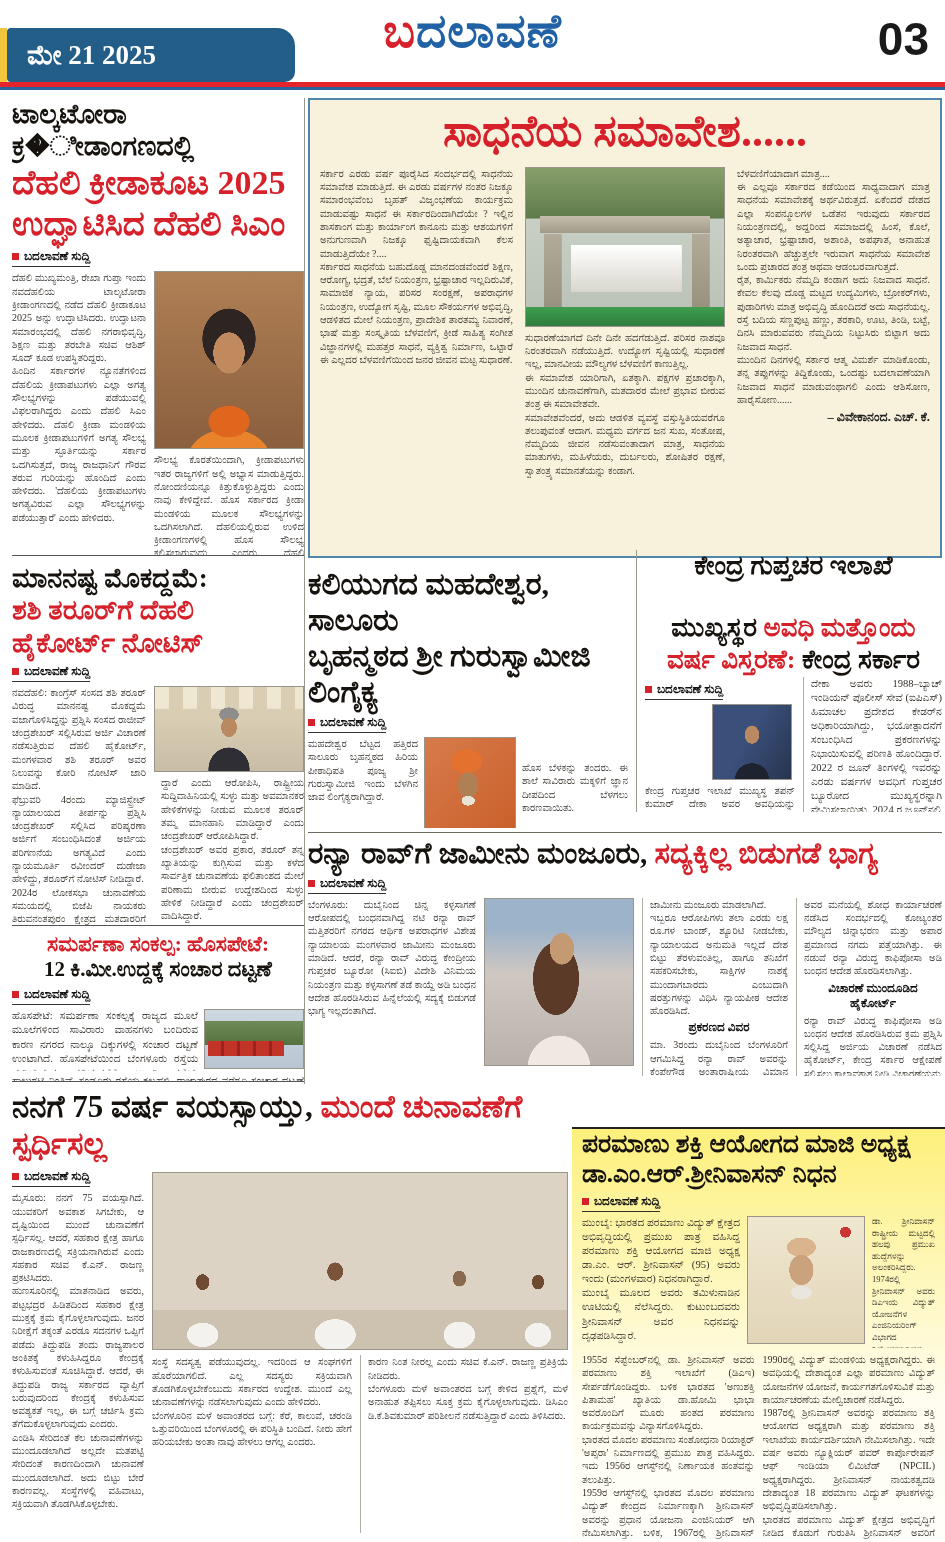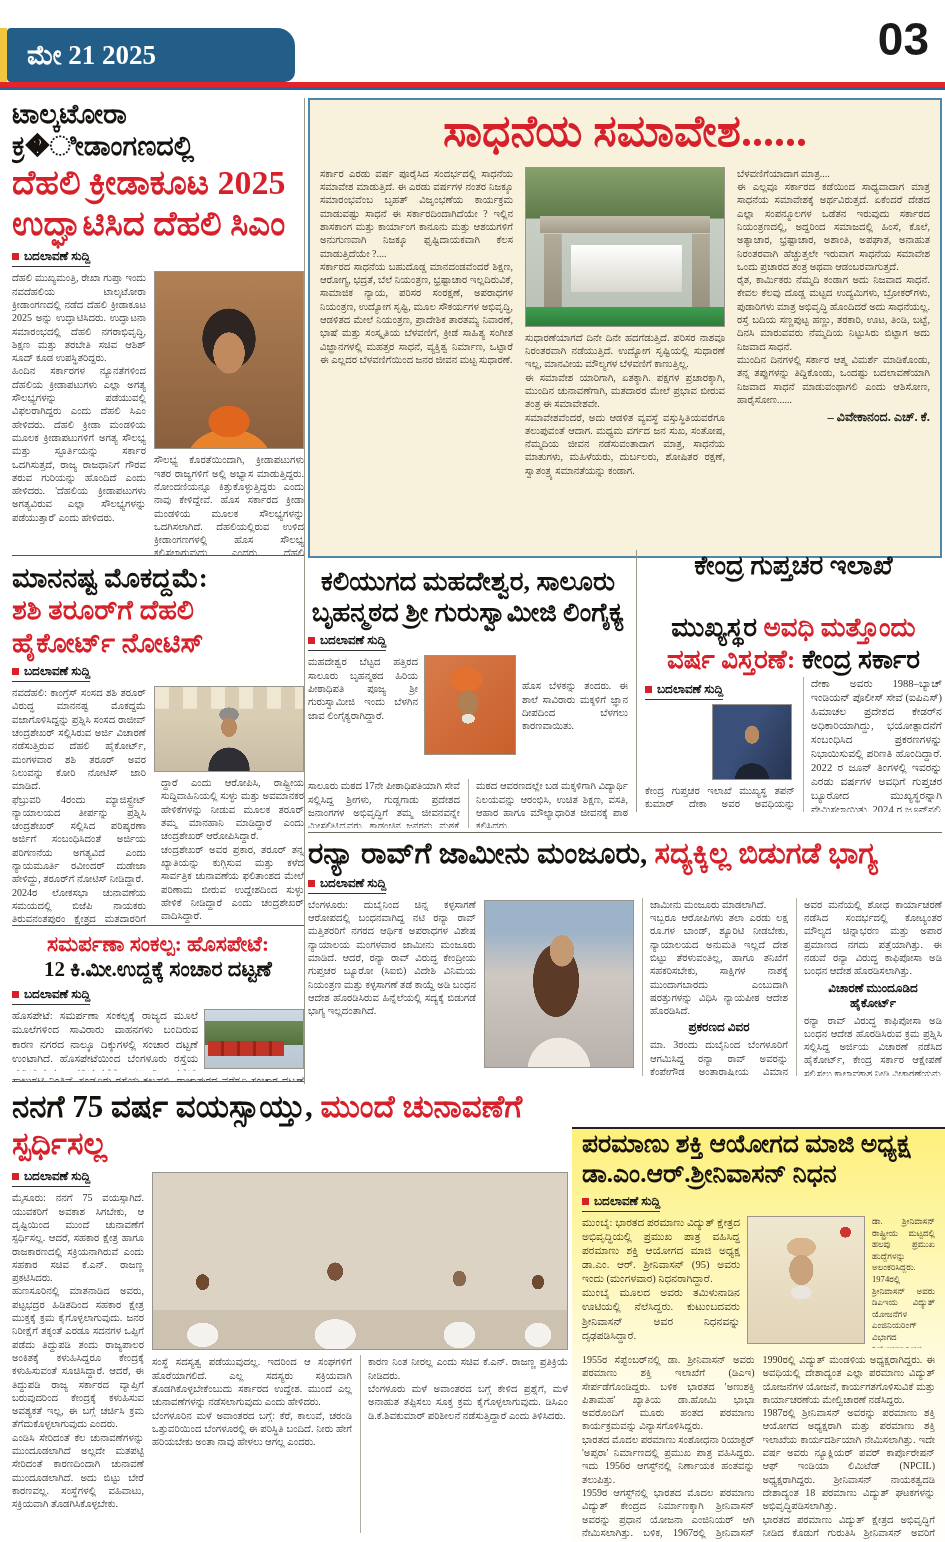--- a/index.html
+++ b/index.html
@@ -34,20 +34,23 @@
   .divider-h{background:#6e6a62;height:1px;}
   .clip{overflow:hidden;box-sizing:border-box;}
 </style>
 </head>
 <body>
 
 <div class="page">
 
   <div class="abs yellow-sliver"></div>
   <div class="abs date-badge">ಮೇ 21 2025</div>
+  <div class="abs masthead">
+    <span class="m-red">ಬ</span><span class="m-blue">ದಲಾವಣೆ</span>
+  </div>
   <div class="abs page-number">03</div>
   <div class="abs rule-red"></div>
   <div class="abs rule-blue"></div>
 
   <div class="abs divider-v" style="left:304px;top:98px;height:986px;"></div>
 
   <div class="abs clip" style="left:12px;top:98px;width:292px;height:458px;border-bottom:1px solid #555;">
     <div class="headline hl-black" style="font-size:27px;">ಟಾಲ್ಕಟೋರಾ ಕ್ರ�ೀಡಾಂಗಣದಲ್ಲಿ</div>
     <div class="headline hl-red" style="font-size:34px;">ದೆಹಲಿ ಕ್ರೀಡಾಕೂಟ 2025
 ಉದ್ಘಾಟಿಸಿದ ದೆಹಲಿ ಸಿಎಂ</div>
@@ -116,21 +119,21 @@
                linear-gradient(#d9cdb4 0 35%,#c9bda6 100%);
                background-size:100% 100%,100% 100%,100% 100%,100% 26%,100% 100%;
                background-repeat:no-repeat;"></div>
         <div class="body-text clip" style="margin-top:4px;height:196px;margin-left:7px;">ದ್ದಾರೆ ಎಂದು ಆರೋಪಿಸಿ, ರಾಷ್ಟ್ರೀಯ ಸುದ್ದಿವಾಹಿನಿಯಲ್ಲಿ ಸುಳ್ಳು ಮತ್ತು ಅವಮಾನಕರ ಹೇಳಿಕೆಗಳನ್ನು ನೀಡುವ ಮೂಲಕ ತರೂರ್ ತಮ್ಮ ಮಾನಹಾನಿ ಮಾಡಿದ್ದಾರೆ ಎಂದು ಚಂದ್ರಶೇಖರ್ ಆರೋಪಿಸಿದ್ದಾರೆ.
 ಚಂದ್ರಶೇಖರ್ ಅವರ ಪ್ರಕಾರ, ತರೂರ್ ತನ್ನ ಖ್ಯಾತಿಯನ್ನು ಕುಗ್ಗಿಸುವ ಮತ್ತು ಕಳೆದ ಸಾರ್ವತ್ರಿಕ ಚುನಾವಣೆಯ ಫಲಿತಾಂಶದ ಮೇಲೆ ಪರಿಣಾಮ ಬೀರುವ ಉದ್ದೇಶದಿಂದ ಸುಳ್ಳು ಹೇಳಿಕೆ ನೀಡಿದ್ದಾರೆ ಎಂದು ಚಂದ್ರಶೇಖರ್ ವಾದಿಸಿದ್ದಾರೆ.</div>
       </div>
     </div>
   </div>
 
   <div class="abs clip" style="left:308px;top:566px;width:320px;height:262px;">
-    <div class="headline hl-black" style="font-size:26px;text-align:center;">ಕಲಿಯುಗದ ಮಹದೇಶ್ವರ, ಸಾಲೂರು
+    <div class="headline hl-black" style="font-size:30px;">ಕಲಿಯುಗದ ಮಹದೇಶ್ವರ, ಸಾಲೂರು
 ಬೃಹನ್ಮಠದ ಶ್ರೀ ಗುರುಸ್ವಾಮೀಜಿ ಲಿಂಗೈಕ್ಯ</div>
     <div class="byline"><span class="sq"></span><span>ಬದಲಾವಣೆ ಸುದ್ದಿ</span></div>
     <div class="cols" style="gap:6px;">
       <div class="body-text clip" style="width:110px;flex:none;height:96px;">ಮಹದೇಶ್ವರ ಬೆಟ್ಟದ ಹತ್ತಿರದ ಸಾಲೂರು ಬೃಹನ್ಮಠದ ಹಿರಿಯ ಪೀಠಾಧಿಪತಿ ಪೂಜ್ಯ ಶ್ರೀ ಗುರುಸ್ವಾಮೀಜಿ ಇಂದು ಬೆಳಗಿನ ಜಾವ ಲಿಂಗೈಕ್ಯರಾಗಿದ್ದಾರೆ.</div>
       <div class="ph" style="width:92px;height:100px;flex:none;background:
              radial-gradient(11px 8px at 48% 64%,#e9e4d8 0 60%,rgba(0,0,0,0) 61%),
              radial-gradient(17px 21px at 48% 48%,#b08055 0 60%,rgba(0,0,0,0) 61%),
              radial-gradient(26px 20px at 46% 24%,#e4722e 0 60%,rgba(0,0,0,0) 61%),
              linear-gradient(135deg,#d77b4b,#c95f2a);"></div>
       <div class="body-text clip" style="flex:1;height:96px;margin-top:24px;">ಹೊಸ ಬೆಳಕನ್ನು ತಂದರು. ಈ ಶಾಲೆ ಸಾವಿರಾರು ಮಕ್ಕಳಿಗೆ ಜ್ಞಾನ ದೀಪದಿಂದ ಬೆಳಗಲು ಕಾರಣವಾಯಿತು.</div>
@@ -162,21 +165,21 @@
       </div>
       <div class="body-text clip vline" style="flex:1;height:198px;font-size:10.6px;">ದೇಕಾ ಅವರು 1988–ಬ್ಯಾಚ್ ಇಂಡಿಯನ್ ಪೊಲೀಸ್ ಸೇವೆ (ಐಪಿಎಸ್) ಹಿಮಾಚಲ ಪ್ರದೇಶದ ಕೇಡರ್‌ನ ಅಧಿಕಾರಿಯಾಗಿದ್ದು, ಭಯೋತ್ಪಾದನೆಗೆ ಸಂಬಂಧಿಸಿದ ಪ್ರಕರಣಗಳನ್ನು ನಿಭಾಯಿಸುವಲ್ಲಿ ಪರಿಣತಿ ಹೊಂದಿದ್ದಾರೆ. 2022 ರ ಜೂನ್ ತಿಂಗಳಲ್ಲಿ ಇವರನ್ನು ಎರಡು ವರ್ಷಗಳ ಅವಧಿಗೆ ಗುಪ್ತಚರ ಬ್ಯೂರೋದ ಮುಖ್ಯಸ್ಥರನ್ನಾಗಿ ನೇಮಿಸಲಾಯಿತು. 2024 ರ ಜೂನ್‌ನಲ್ಲಿ ಒಂದು ವರ್ಷದವರೆಗೆ ಅವಧಿ ವಿಸ್ತರಿಸಲಾಗಿತ್ತು. ಗುಪ್ತಚರ ಇಲಾಖೆಯ ಮುಖ್ಯಸ್ಥರಾಗಿ ನೇಮಕಗೊಳ್ಳುವ ಮೊದಲು ದೇಕಾ ಎರಡು ದಶಕಗಳ ಕಾಲ ಐಬಿಯ ಕಾರ್ಯಾಚರಣೆ ವಿಭಾಗದ ಮುಖ್ಯಸ್ಥರಾಗಿದ್ದರು.</div>
     </div>
   </div>
 
   <div class="abs divider-h" style="left:308px;top:832px;width:634px;"></div>
 
   <div class="abs clip" style="left:308px;top:836px;width:634px;height:248px;">
     <div class="headline" style="font-size:29px;"><span class="hl-black">ರನ್ಯಾ ರಾವ್‌ಗೆ ಜಾಮೀನು ಮಂಜೂರು, </span><span class="hl-red">ಸದ್ಯಕ್ಕಿಲ್ಲ ಬಿಡುಗಡೆ ಭಾಗ್ಯ</span></div>
     <div class="byline"><span class="sq"></span><span>ಬದಲಾವಣೆ ಸುದ್ದಿ</span></div>
-    <div class="cols" style="gap:8px;align-items:center;">
+    <div class="cols" style="gap:8px;">
       <div class="body-text clip" style="width:168px;flex:none;height:178px;">ಬೆಂಗಳೂರು: ದುಬೈನಿಂದ ಚಿನ್ನ ಕಳ್ಳಸಾಗಣೆ ಆರೋಪದಲ್ಲಿ ಬಂಧನವಾಗಿದ್ದ ನಟಿ ರನ್ಯಾ ರಾವ್ ಮತ್ತಿತರರಿಗೆ ನಗರದ ಆರ್ಥಿಕ ಅಪರಾಧಗಳ ವಿಶೇಷ ನ್ಯಾಯಾಲಯ ಮಂಗಳವಾರ ಜಾಮೀನು ಮಂಜೂರು ಮಾಡಿದೆ. ಆದರೆ, ರನ್ಯಾ ರಾವ್ ವಿರುದ್ಧ ಕೇಂದ್ರೀಯ ಗುಪ್ತಚರ ಬ್ಯೂರೋ (ಸಿಐಬಿ) ವಿದೇಶಿ ವಿನಿಮಯ ನಿಯಂತ್ರಣ ಮತ್ತು ಕಳ್ಳಸಾಗಣೆ ತಡೆ ಕಾಯ್ದೆ ಅಡಿ ಬಂಧನ ಆದೇಶ ಹೊರಡಿಸಿರುವ ಹಿನ್ನೆಲೆಯಲ್ಲಿ ಸದ್ಯಕ್ಕೆ ಬಿಡುಗಡೆ ಭಾಗ್ಯ ಇಲ್ಲದಂತಾಗಿದೆ.</div>
       <div style="width:150px;flex:none;">
         <div class="ph" style="width:150px;height:168px;background:
                radial-gradient(20px 26px at 52% 30%,#c49a72 0 60%,rgba(0,0,0,0) 61%),
                radial-gradient(38px 60px at 48% 48%,#5b3a28 0 60%,rgba(0,0,0,0) 61%),
                radial-gradient(52px 54px at 50% 102%,#efe9e2 0 60%,rgba(0,0,0,0) 61%),
                linear-gradient(#9db3c9 0 18%,#cfc8c2 45%,#b9b2ac 100%);"></div>
         <div class="body-text clip" style="height:6px;"></div>
       </div>
       <div class="clip vline" style="flex:1;height:178px;">

